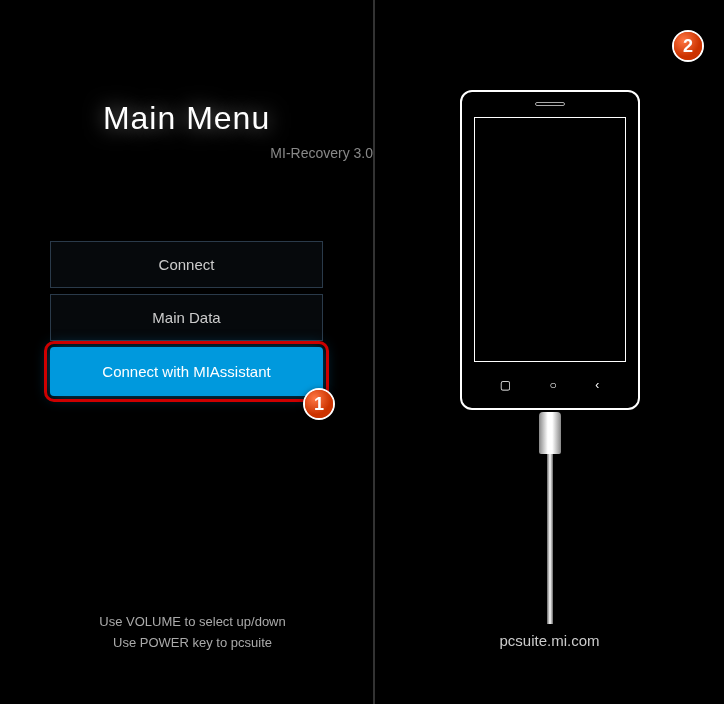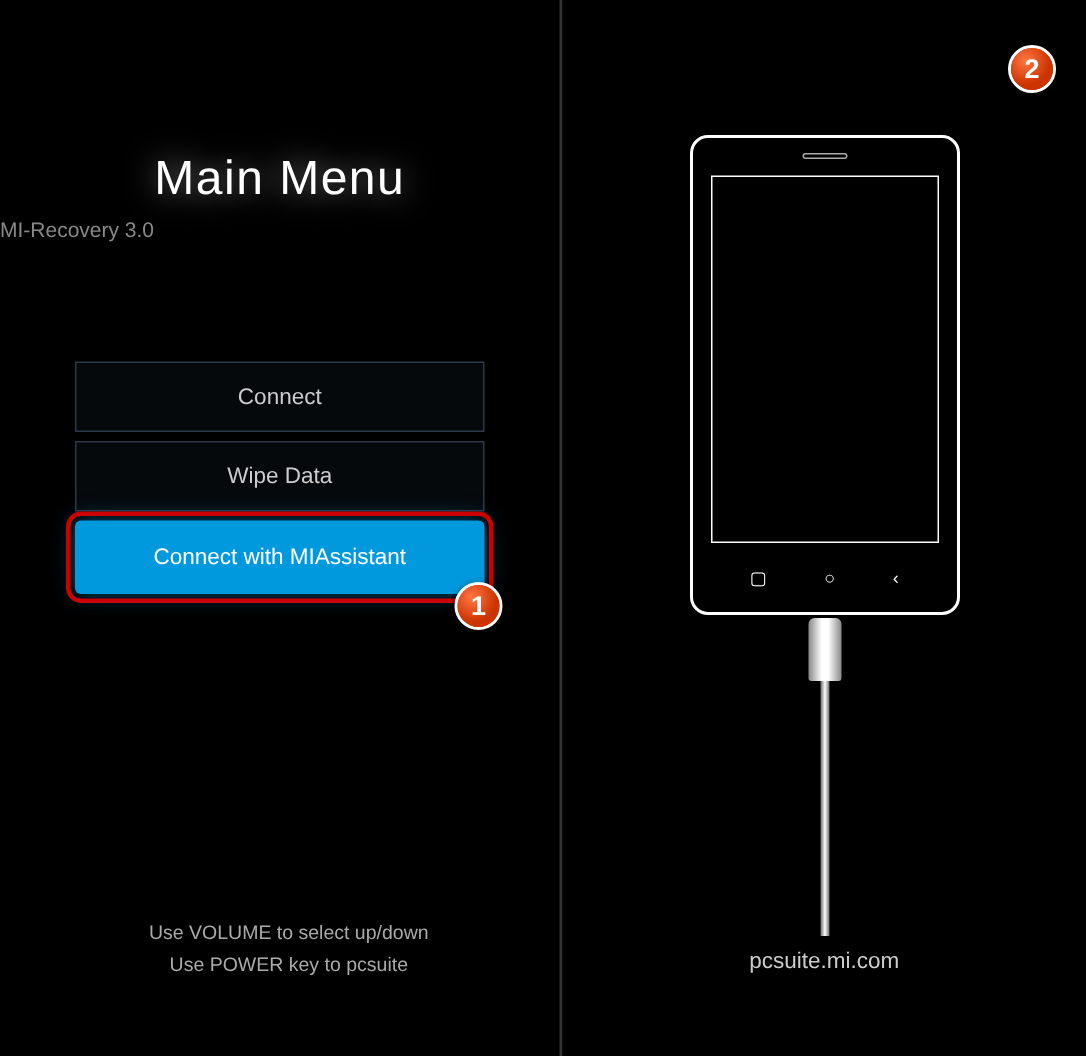--- a/index.html
+++ b/index.html
@@ -28,21 +28,21 @@
       font-size: 32px;
       font-weight: 300;
       text-align: center;
       margin-top: 100px;
       text-shadow: 0 0 20px rgba(255,255,255,0.5);
       letter-spacing: 1px;
     }
     .subtitle {
       color: #888;
       font-size: 14px;
-      text-align: left;
+      text-align: right;
       margin-top: 8px;
     }
     .menu {
       margin-top: 80px;
       padding: 0 50px;
     }
     .menu-item {
       border: 1px solid #2a3a4a;
       color: #ccc;
       font-size: 15px;
@@ -184,21 +184,21 @@
     }
   </style>
 </head>
 <body>
 
 <div class="screen screen-left">
   <div class="title">Main Menu</div>
   <div class="subtitle">MI-Recovery 3.0</div>
   <div class="menu">
     <div class="menu-item">Connect</div>
-    <div class="menu-item">Wipe Data</div>
+    <div class="menu-item">Main Data</div>
     <div class="menu-item menu-item-selected">
       <span>Connect with MIAssistant</span>
       <div class="highlight-box"></div>
     </div>
   </div>
   <div class="badge badge-1">
     <div class="badge-inner">1</div>
   </div>
   <div class="footer">
     <div>Use VOLUME to select up/down</div>

